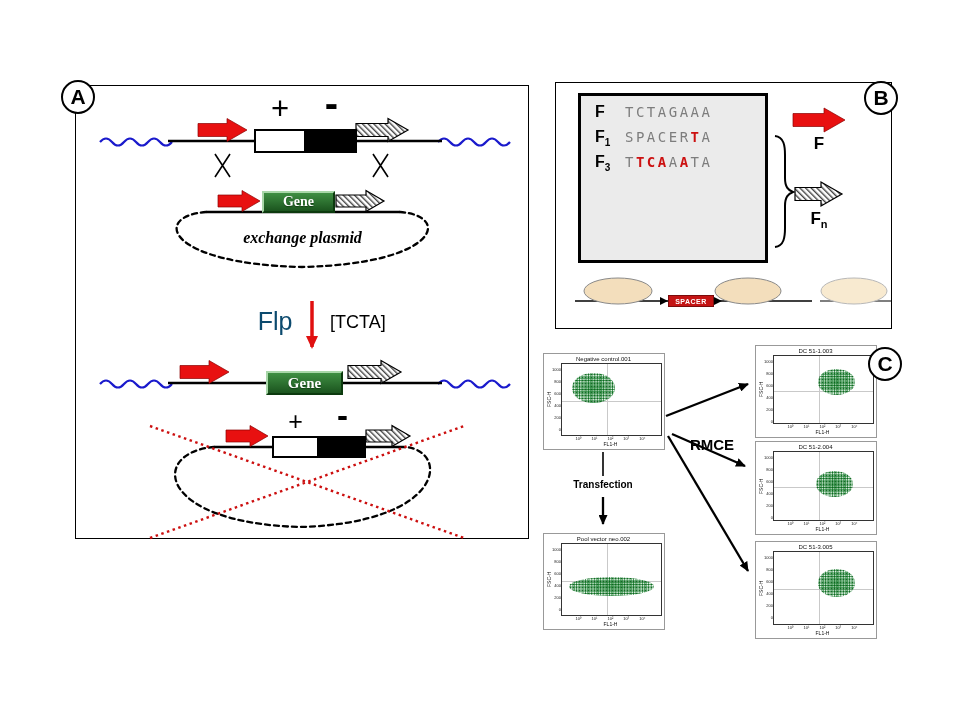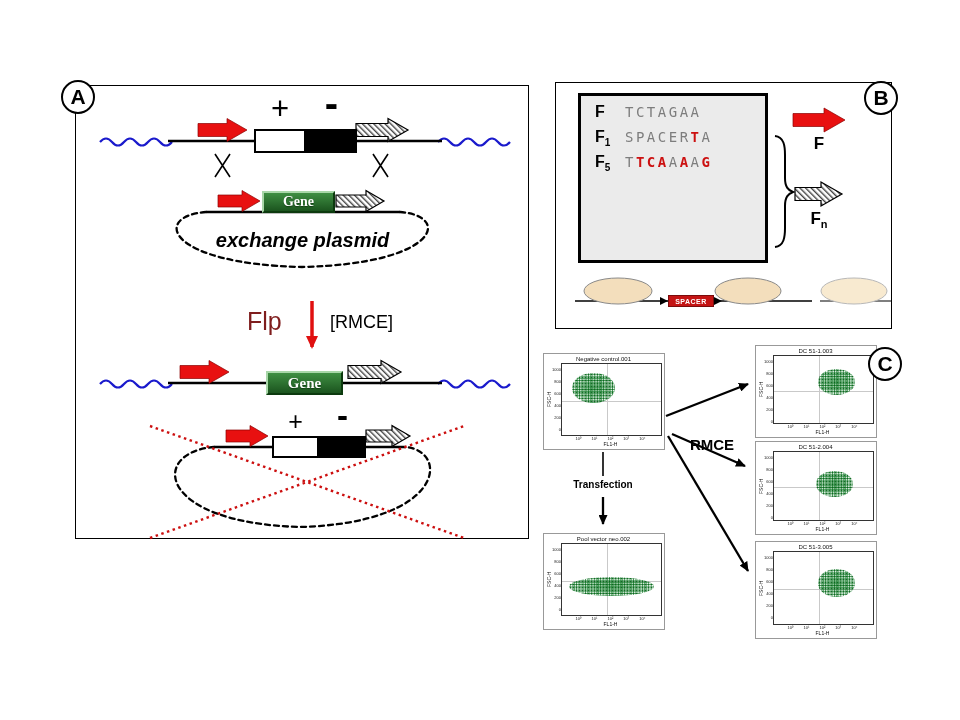--- a/index.html
+++ b/index.html
@@ -13,23 +13,23 @@
           font-weight:bold;font-size:21px;z-index:6}
   
   .wbox{position:absolute;background:#fff;border:2px solid #000;box-sizing:border-box;z-index:2}
   .bbox{position:absolute;background:#000;border:2px solid #000;box-sizing:border-box;z-index:2}
   .sign{position:absolute;text-align:center;z-index:2;line-height:34px;height:34px;color:#000}
   .gene-box{position:absolute;background:linear-gradient(#3f8f43,#1b541e);
             border:2px solid;border-color:#a9d7a9 #0c3a0e #0c3a0e #a9d7a9;box-sizing:border-box;
             color:#fff;font-family:"Liberation Serif",serif;font-weight:bold;
             display:flex;align-items:center;justify-content:center;z-index:2;
             text-shadow:0 1px 1px #05230699}
-  .explasmid{position:absolute;text-align:center;font-family:Liberation Sans, sans-serif;
-             font-style:italic;font-weight:bold;font-size:20px;z-index:2}
-  .flp{position:absolute;color:#7f1d1d;font-size:25px;z-index:2}
+  .explasmid{position:absolute;text-align:center;font-family:Liberation Serif, serif;
+             font-style:italic;font-weight:bold;font-size:16px;z-index:2}
+  .flp{position:absolute;color:#0c4a6e;font-size:25px;text-align:center;z-index:2}
   .rmce-a{position:absolute;font-size:18px;z-index:2}
   
   .seqbox{position:absolute;left:578px;top:93px;width:190px;height:170px;background:#ebebeb;
           border:3px solid #000;box-sizing:border-box;padding:7px 0 0 14px;z-index:2}
   .seqrow{display:flex;align-items:baseline;height:25px}
   .seqname{font-weight:bold;font-size:16px;width:30px;color:#000}
   .seqname sub{font-size:10px}
   .seq{font-family:"DejaVu Sans Mono","Liberation Mono",monospace;font-size:14px;
        letter-spacing:2.5px;color:#7d7d7d}
   .seq .rd{color:#cc1111;font-weight:bold}
@@ -157,41 +157,41 @@
 
   <div class="sign" style="left:254px;top:92px;width:52px;font-size:31px;font-weight:500">+</div>
   <div class="sign" style="left:306px;top:86px;width:51px;font-size:40px;font-weight:700">-</div>
   <div class="wbox" style="left:254px;top:129px;width:52px;height:24px"></div>
   <div class="bbox" style="left:306px;top:129px;width:51px;height:24px"></div>
 
   <div class="gene-box" style="left:262px;top:191px;width:73px;height:22px;font-size:14px">Gene</div>
   <div class="explasmid" style="left:200px;top:229px;width:205px">exchange plasmid</div>
 
   <div class="flp" style="left:247px;top:307px;width:56px">Flp</div>
-  <div class="rmce-a" style="left:330px;top:312px;width:90px">[RMCE]</div>
+  <div class="rmce-a" style="left:330px;top:312px;width:90px">[TCTA]</div>
 
   <div class="gene-box" style="left:266px;top:371px;width:77px;height:24px;font-size:15px">Gene</div>
 
   <div class="sign" style="left:272px;top:404px;width:47px;font-size:25px;font-weight:500">+</div>
   <div class="sign" style="left:319px;top:399px;width:47px;font-size:33px;font-weight:700">-</div>
   <div class="wbox" style="left:272px;top:436px;width:47px;height:22px"></div>
   <div class="bbox" style="left:319px;top:436px;width:47px;height:22px"></div>
 
   <div class="seqbox">
     <div class="seqrow">
       <span class="seqname"><span>F</span><sub></sub></span>
-      <span class="seq"><span>TCTAGAA</span></span>
+      <span class="seq"><span>TCTAGAAA</span></span>
     </div>
     <div class="seqrow">
       <span class="seqname"><span>F</span><sub>1</sub></span>
       <span class="seq"><span>SPACER</span><span class="rd">T</span><span>A</span></span>
     </div>
     <div class="seqrow">
-      <span class="seqname"><span>F</span><sub>5</sub></span>
-      <span class="seq"><span>T</span><span class="rd">TCA</span><span>A</span><span class="rd">A</span><span>A</span><span class="rd">G</span></span>
+      <span class="seqname"><span>F</span><sub>3</sub></span>
+      <span class="seq"><span>T</span><span class="rd">TCA</span><span>A</span><span class="rd">A</span><span>TA</span></span>
     </div>
   </div>
 
   <div class="arwlabel" style="left:795px;top:134px;width:48px">F</div>
   <div class="arwlabel" style="left:795px;top:209px;width:48px"><span>F</span><sub>n</sub></div>
   <div class="spacer">SPACER</div>
 
   <div class="ctext" style="left:545px;top:479px;width:116px;font-size:10px">Transfection</div>
   <div class="ctext" style="left:684px;top:436px;width:56px;font-size:15px">RMCE</div>
 

